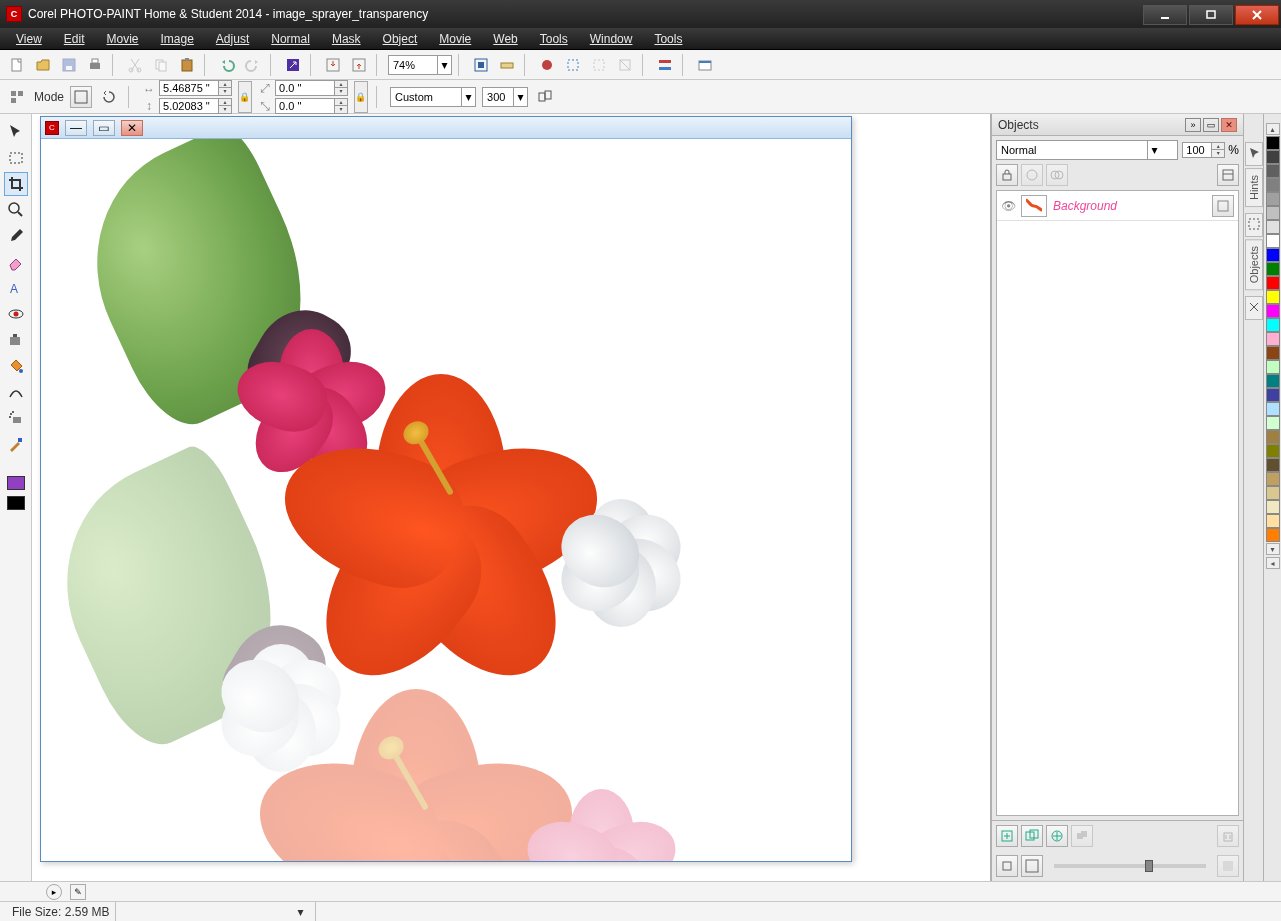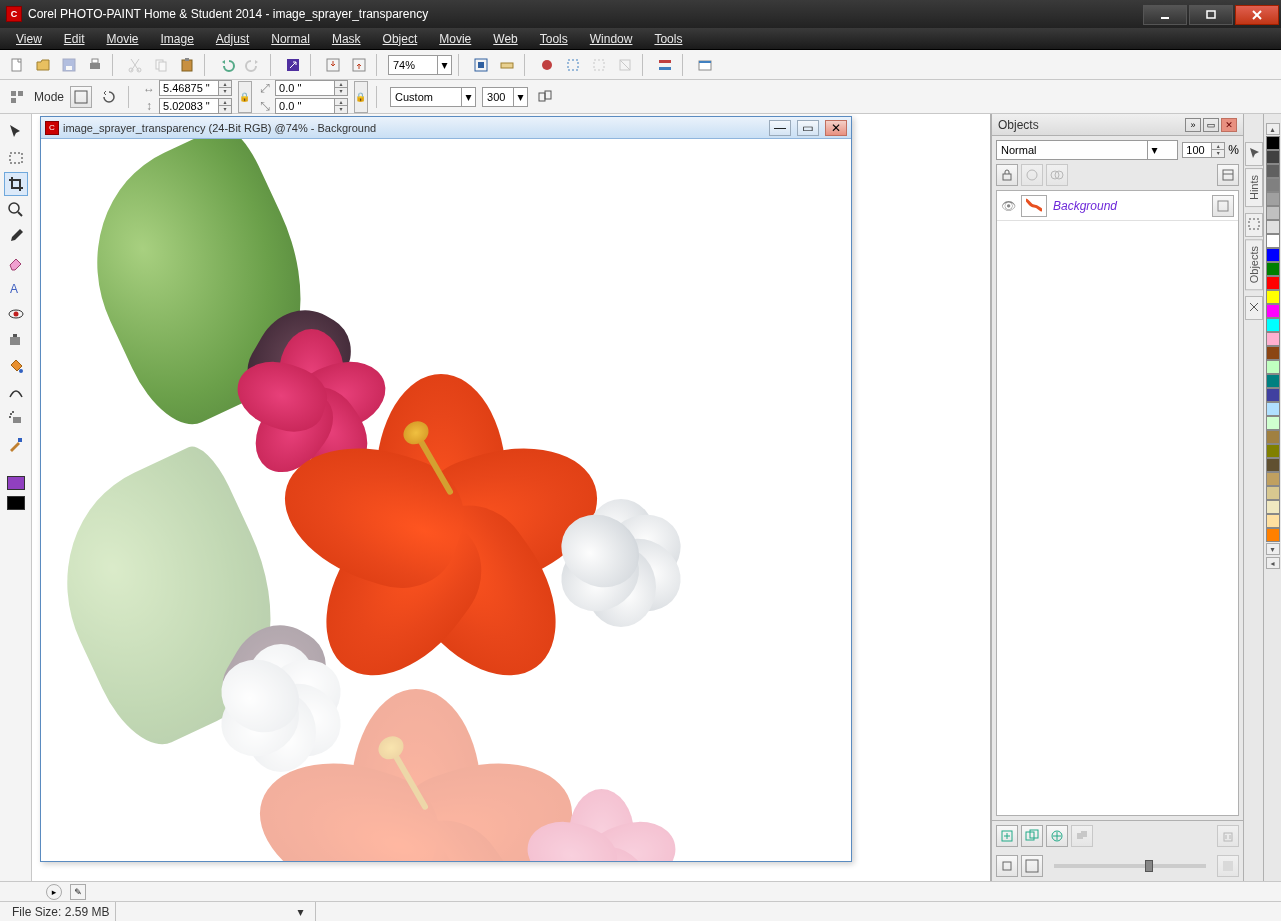--- a/index.html
+++ b/index.html
@@ -77,21 +77,21 @@
 .obj-combo{flex:1;}
 .obj-opacity{display:flex;align-items:center;gap:3px;}
 .obj-opacity .spin-input input{width:28px;}
 .obj-btns{display:flex;gap:3px;}
 .sq-btn{width:22px;height:22px;border:1px solid #aaa;background:linear-gradient(#f8f8f8,#e4e4e4);display:flex;align-items:center;justify-content:center;}
 .sq-btn.right{margin-left:auto;}
 .layer-list{flex:1;background:#fff;border:1px solid #b0b0b0;overflow:auto;}
 .layer-row{display:flex;align-items:center;height:30px;border-bottom:1px solid #e0e0e0;padding:0 4px;gap:6px;}
 .layer-row .eye{width:14px;color:#888;}
 .layer-row .thumb{width:26px;height:22px;border:1px solid #aaa;background:#fff;display:flex;align-items:center;justify-content:center;}
-.layer-row .name{font-style:italic;color:#6d28d9;}
+.layer-row .name{font-style:italic;color:#ec4899;}
 .docker-bottom{display:flex;gap:3px;padding:4px;border-top:1px solid #b0b0b0;}
 .docker-bottom2{display:flex;gap:3px;padding:4px;align-items:center;}
 .slider{flex:1;height:4px;background:#ccc;position:relative;margin:0 8px;}
 .slider .thumb-s{position:absolute;top:-4px;left:60%;width:8px;height:12px;background:#888;border:1px solid #555;}
 
 
 .vtabs{width:20px;background:#e8e8e8;border-left:1px solid #b0b0b0;display:flex;flex-direction:column;align-items:center;padding-top:28px;gap:2px;}
 .vtab{writing-mode:vertical-rl;transform:rotate(180deg);font-size:11px;color:#555;padding:6px 2px;border:1px solid #b8b8b8;background:#efefef;cursor:default;}
 .vtab svg{width:14px;height:14px;}
 .vtab.icon{writing-mode:horizontal-tb;transform:none;padding:3px 1px;}
@@ -468,21 +468,20 @@
     <div class="color-swatches">
       <div class="swatch" style="background:#9040c0"></div>
       <div class="swatch" style="background:#000"></div>
     </div>
   </div>
 
   <div class="canvas-area">
     <div class="docwin">
       <div class="dtitle">
         <div class="icn">C</div>
-        <div class="txt">image_sprayer_transparency (24-Bit RGB) @74% - Background</div>
         <div class="dwbtn">—</div>
         <div class="dwbtn">▭</div>
         <div class="dwbtn close">✕</div>
       </div>
       <div class="doccanvas">
 
         <div class="flower-group" style="left:20px;top:0px;">
           <div class="leaf" style="left:40px;top:10px;"></div>
           <div class="darkleaf" style="left:195px;top:170px;"></div>
           <div class="pinkflower" style="left:190px;top:170px;">

